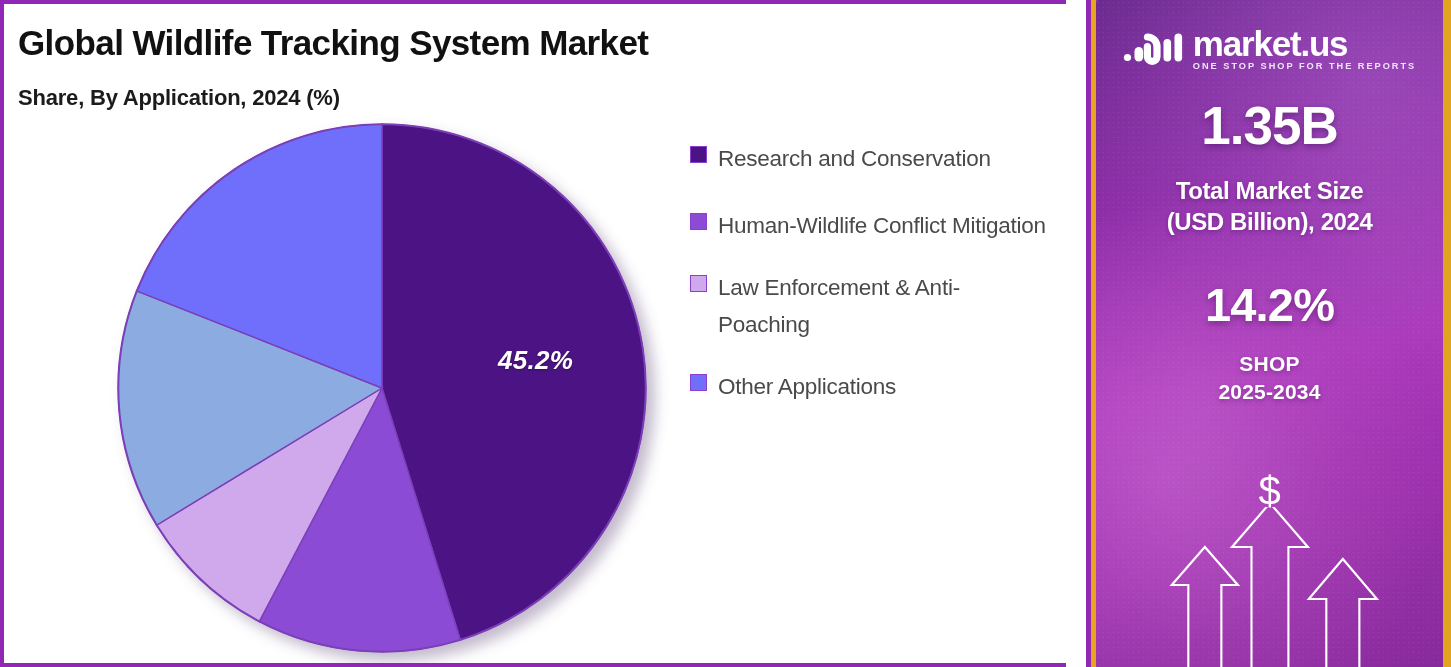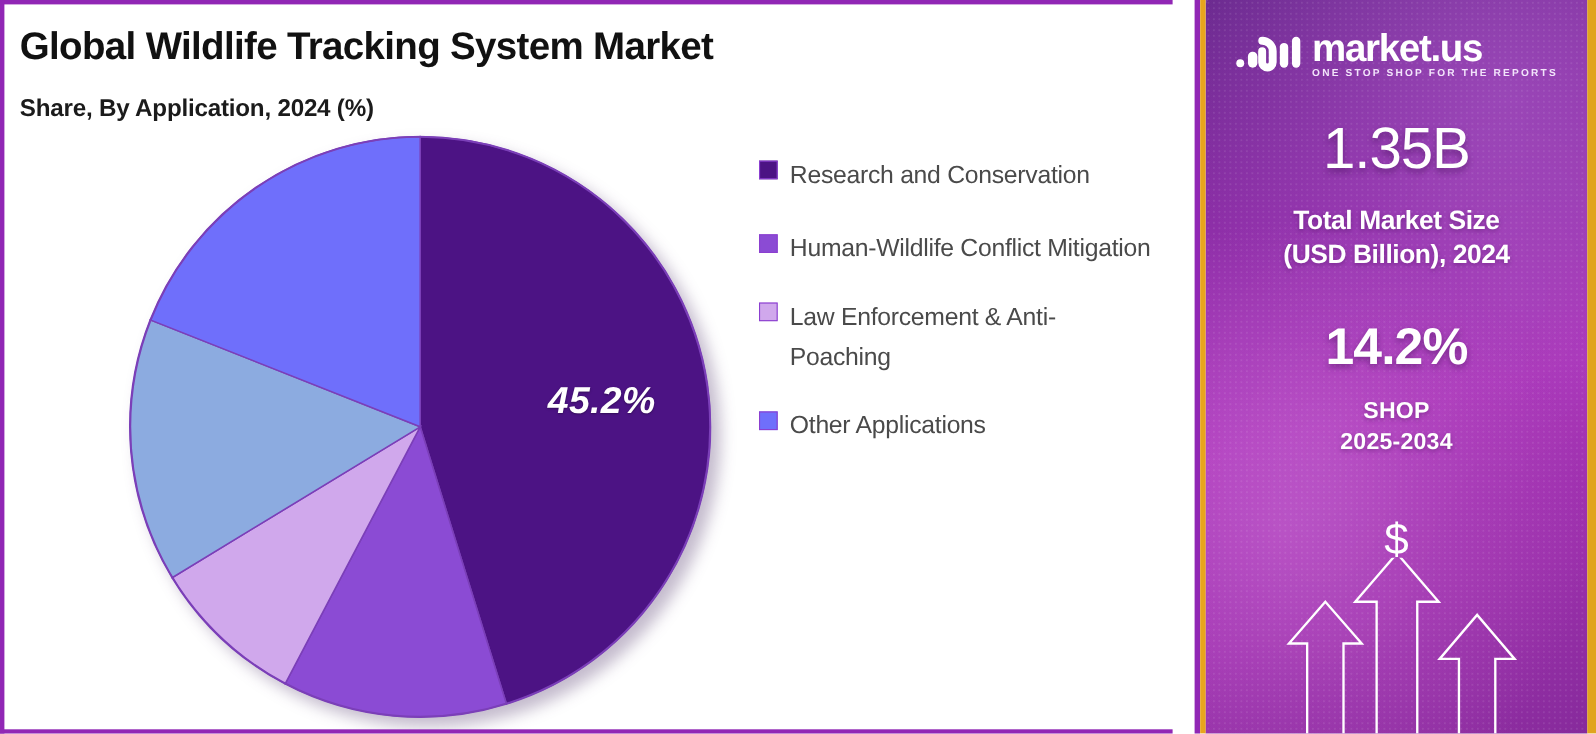--- a/index.html
+++ b/index.html
@@ -65,21 +65,21 @@
     width: 530px; height: 530px;
     border-radius: 50%;
     background: rgba(60,30,90,0.30);
     filter: blur(7px);
   }
   .pie-svg { position: absolute; left: 0; top: 0; }
   .pie-label {
     position: absolute;
     left: 381px;
     top: 222px;
-    font-size: 34px;
+    font-size: 26px;
     font-weight: 700;
     font-style: italic;
     color: #ffffff;
     letter-spacing: 0.3px;
     text-shadow: 0 1px 2px rgba(0,0,0,0.35);
     white-space: nowrap;
   }
 
   
   .legend {
@@ -181,23 +181,23 @@
   .logo-tag {
     font-size: 9.2px;
     font-weight: 700;
     letter-spacing: 2.0px;
     color: #f2e4fb;
     margin-top: 0;
     white-space: nowrap;
   }
 
   .big-stat {
-    margin-top: 34px;
+    margin-top: 24px;
     font-size: 53px;
-    font-weight: 400;
+    font-weight: 700;
     letter-spacing: -1px;
     text-shadow: 0 3px 6px rgba(60,10,80,0.45);
   }
   .stat-caption {
     margin-top: 20px;
     font-size: 24px;
     font-weight: 700;
     line-height: 1.28;
     letter-spacing: -0.4px;
     text-shadow: 0 2px 4px rgba(60,10,80,0.35);

